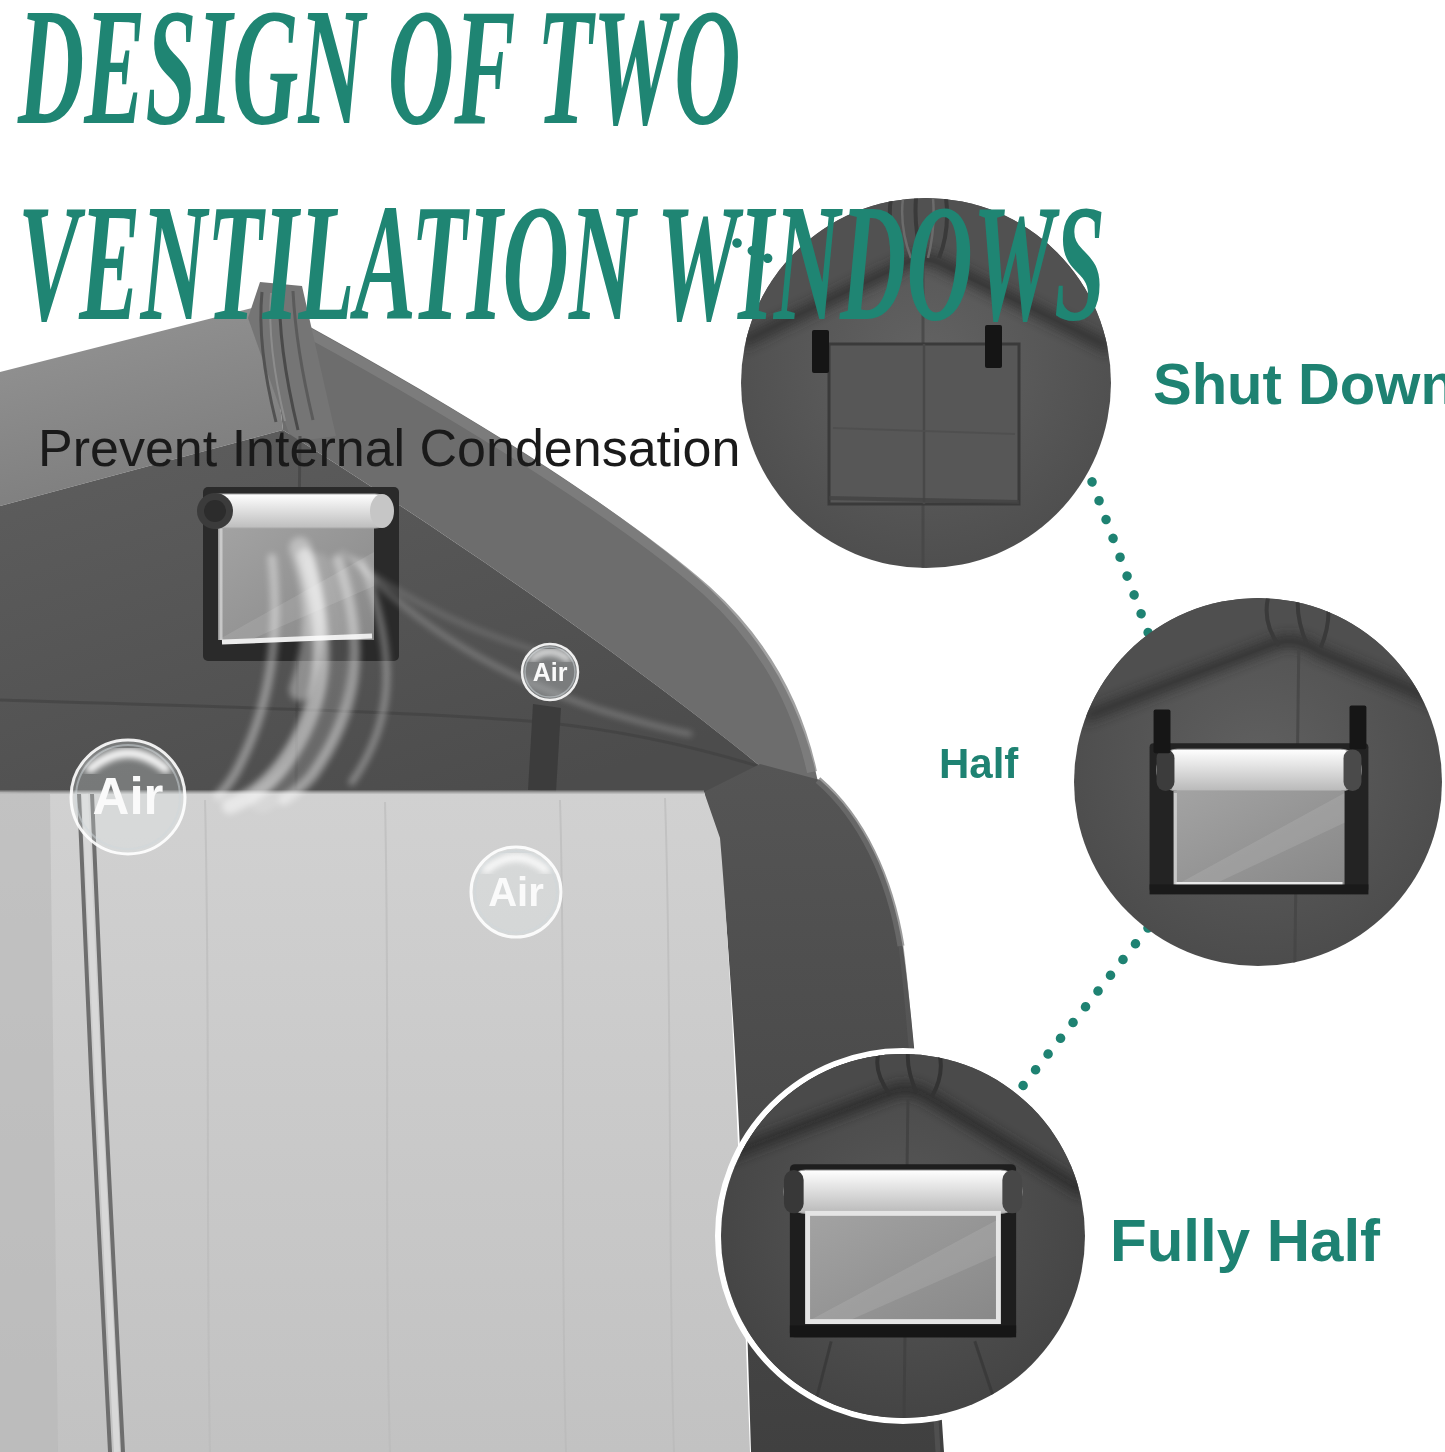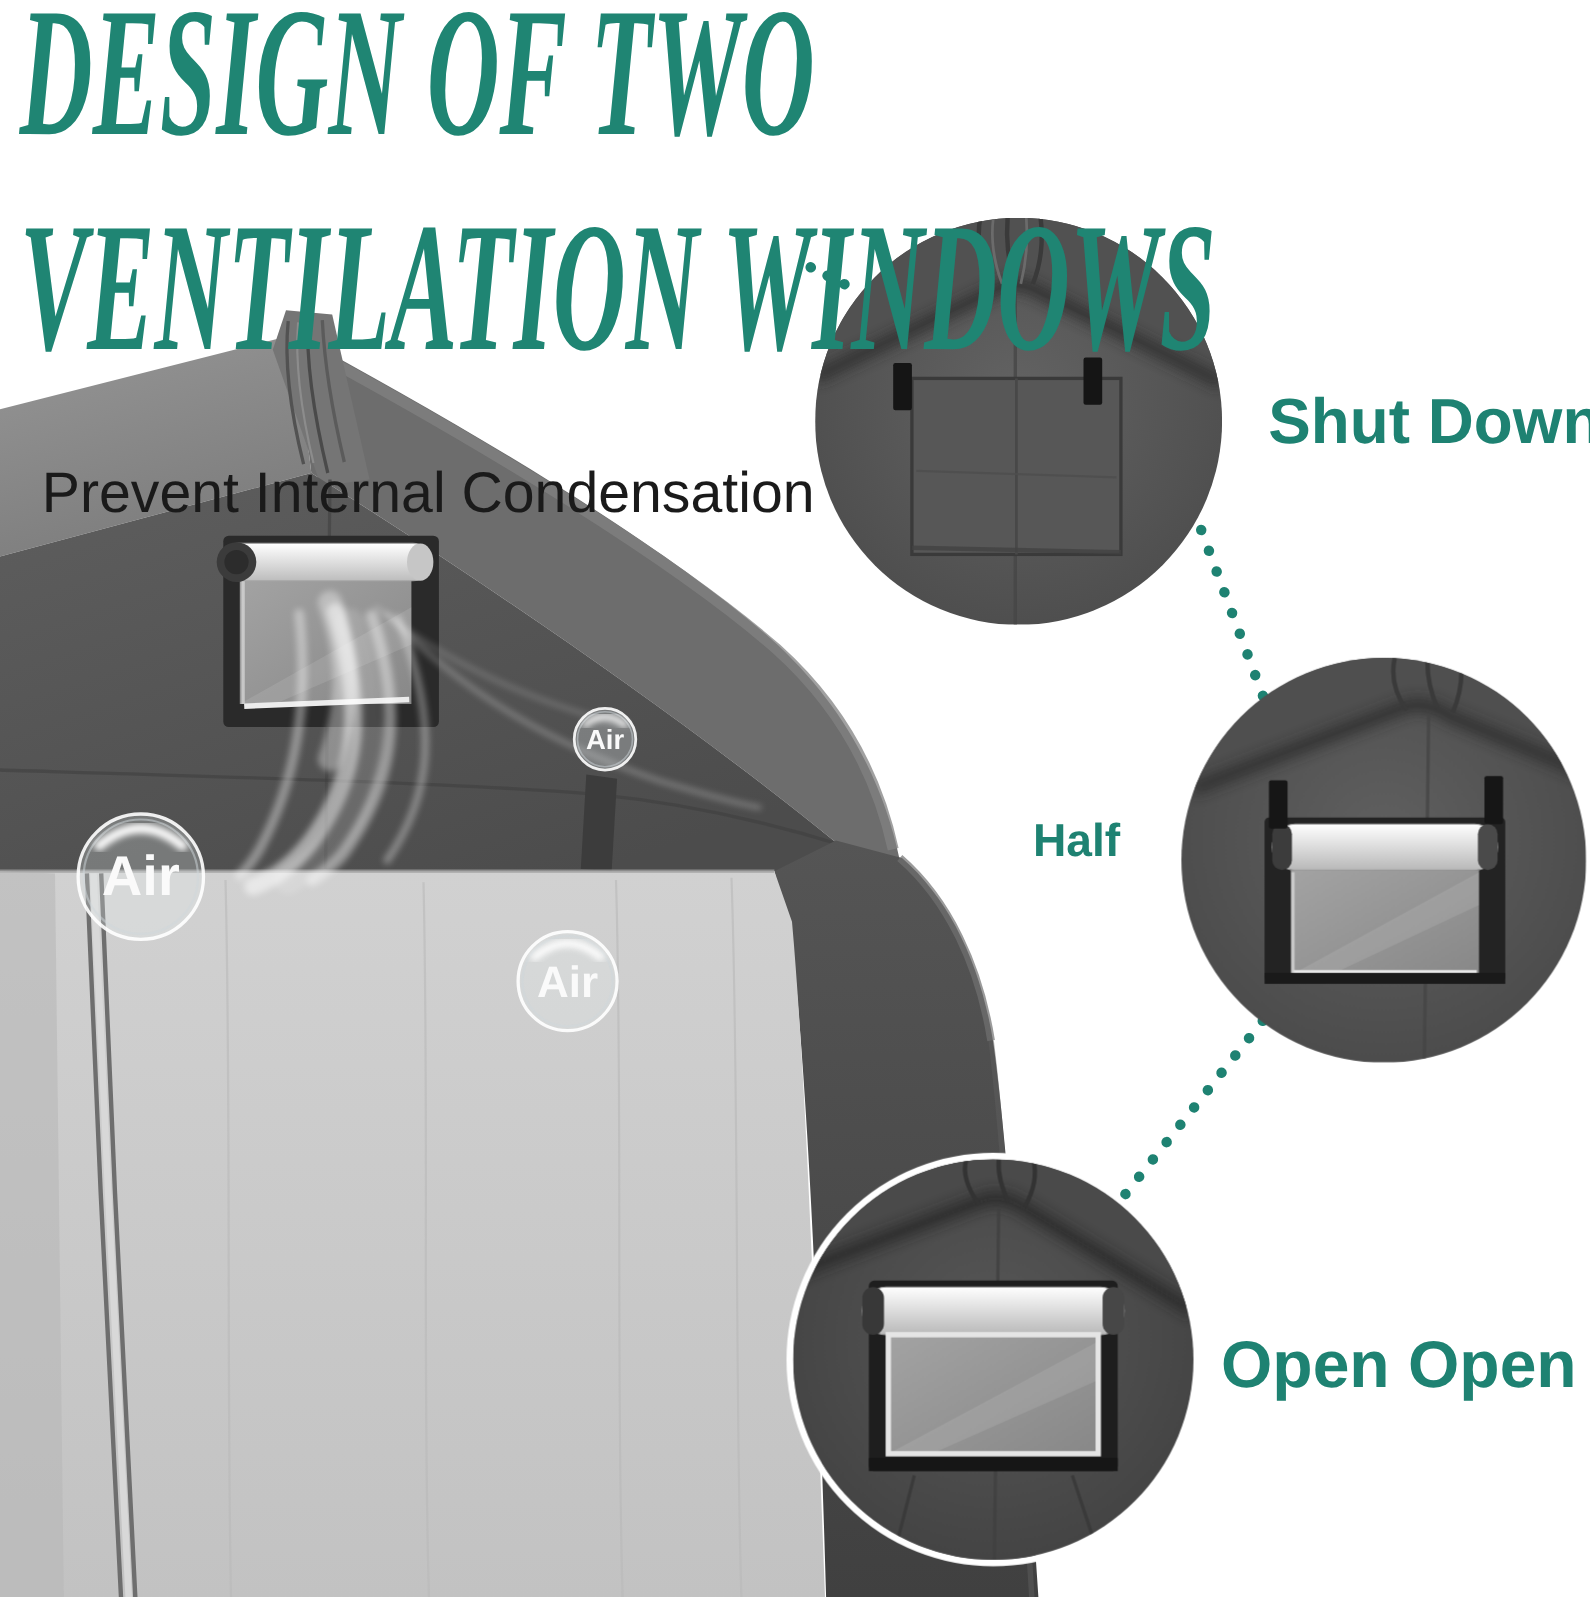--- a/index.html
+++ b/index.html
@@ -270,15 +270,15 @@
 
   <div class="abs title">
     <div>DESIGN OF TWO</div>
     <div>VENTILATION WINDOWS</div>
   </div>
 
   <div class="abs subtitle">Prevent Internal Condensation</div>
 
   <div class="abs callout-label" id="label-shut-down">Shut Down</div>
   <div class="abs callout-label" id="label-half">Half</div>
-  <div class="abs callout-label" id="label-fully-open">Open Open</div>
+  <div class="abs callout-label" id="label-fully-open">Fully Half</div>
 
 </div>
 
 </body></html>

